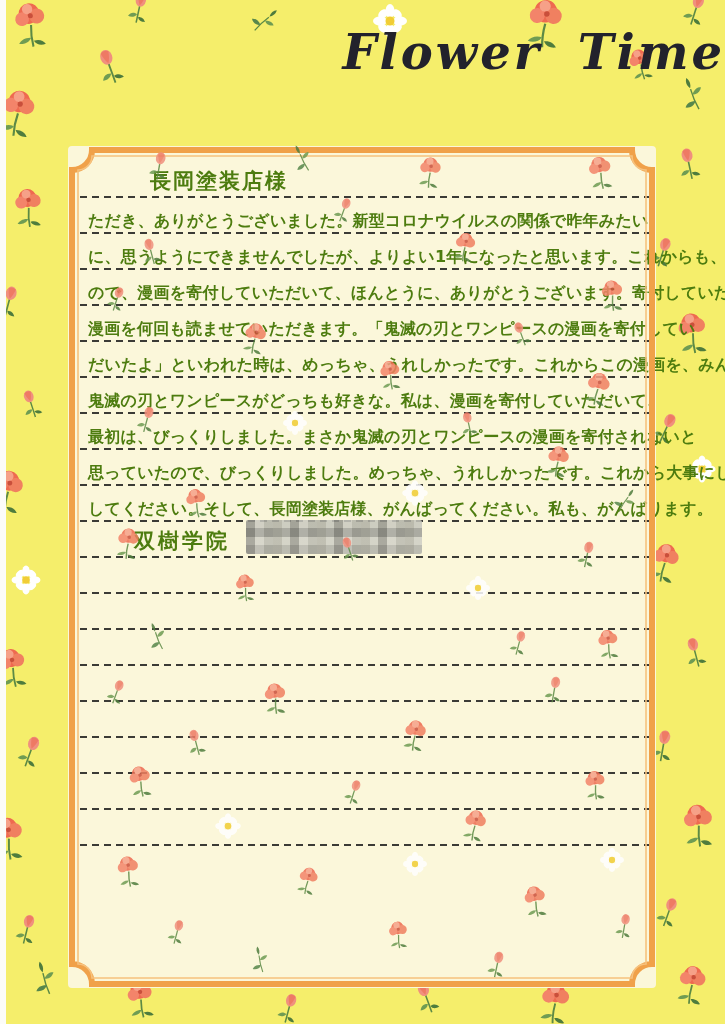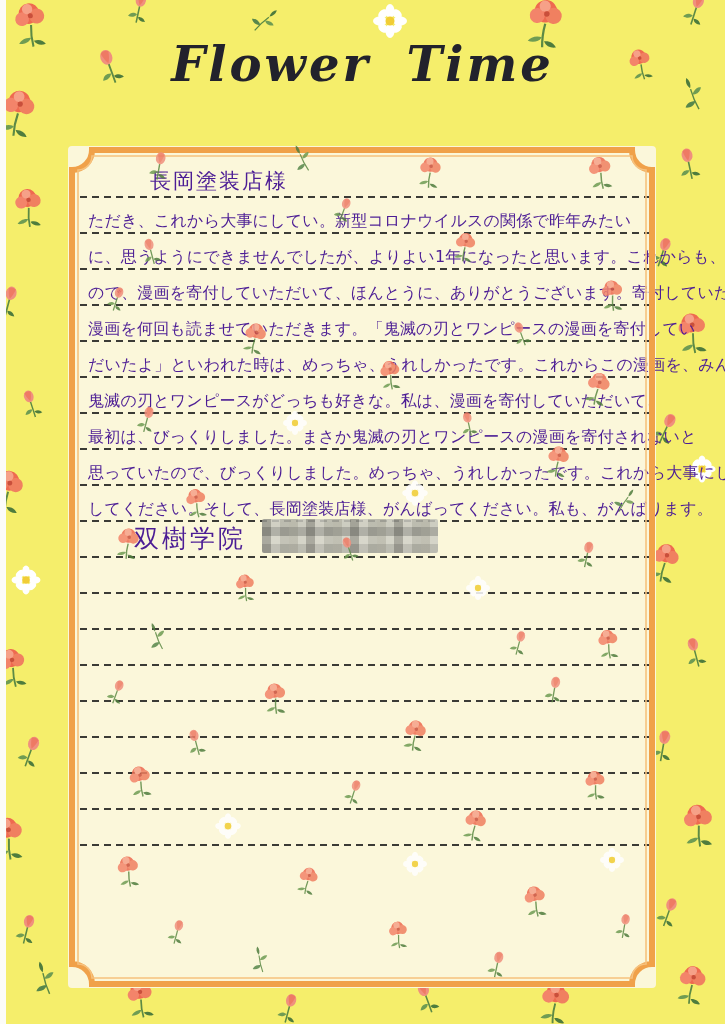--- a/index.html
+++ b/index.html
@@ -1,33 +1,33 @@
 <!DOCTYPE html>
 <html><head>
 <meta charset="utf-8">
 <style>
   html,body{margin:0;padding:0;}
   body{width:725px;height:1024px;overflow:hidden;background:#e9e9e9;}
   .page{position:relative;width:725px;height:1024px;background:#f5ee6b;overflow:hidden;
         font-family:"DejaVu Sans",sans-serif;}
   .scan-edge{position:absolute;left:0;top:0;width:6px;height:100%;background:#fcfcf8;z-index:40;}
-  .title{position:absolute;top:36px;left:0;width:100%;text-align:center;z-index:10;
+  .title{position:absolute;top:24px;left:0;width:100%;text-align:right;z-index:10;
          font-family:"DejaVu Serif",serif;font-style:italic;font-weight:bold;
          font-size:48px;letter-spacing:3px;word-spacing:16px;color:#22222c;}
   .sheet{position:absolute;left:68px;top:146px;width:588px;height:842px;background:#fbf7da;
          border-radius:4px;z-index:5;}
   .frame-svg{position:absolute;left:0;top:0;width:588px;height:842px;z-index:8;pointer-events:none;}
   .lines{position:absolute;left:20px;right:12px;top:16px;z-index:6;}
   .row{position:relative;height:36px;overflow:visible;}
   .row::after{content:"";position:absolute;left:-8px;right:-10px;bottom:0;height:2px;
       background:repeating-linear-gradient(90deg,#3b3b36 0 7px,rgba(0,0,0,0) 7px 12px);}
-  .row .txt{position:absolute;left:0;bottom:2px;white-space:nowrap;color:#4c1d95;
-      font-size:16px;letter-spacing:0.2px;font-weight:400;}
+  .row .txt{position:absolute;left:0;bottom:2px;white-space:nowrap;color:#4d7c0f;
+      font-size:16px;letter-spacing:0.2px;font-weight:700;}
   .row.header .txt{font-size:21px;padding-left:62px;letter-spacing:2px;bottom:3px;}
-  .row.signature .txt{font-size:25px;padding-left:46px;letter-spacing:3px;bottom:3px;}
+  .row.signature .txt{font-size:21px;padding-left:46px;letter-spacing:3px;bottom:3px;}
   .redacted{display:inline-block;vertical-align:-6px;width:176px;height:34px;margin-left:16px;
       border-radius:2px;opacity:.85;
       background-image:
         repeating-linear-gradient(90deg, rgba(40,40,40,.28) 0 9px, rgba(255,255,255,.16) 9px 18px,
            rgba(60,60,60,.10) 18px 27px, rgba(140,140,130,.30) 27px 36px, rgba(255,255,255,.10) 36px 44px),
         repeating-linear-gradient(0deg, #a9a9a1 0 9px, #c9c9bf 9px 17px, #93938d 17px 26px, #c0c0b5 26px 34px);}
   .sprig{position:absolute;z-index:3;}
   .sprig.onsheet{z-index:7;opacity:.85;}
 </style>
 </head>
@@ -80,21 +80,21 @@
   <div class="sheet">
     <svg class="frame-svg" viewBox="0 0 588 842">
       <path id="frame-outer" fill="none" stroke="#f0a149" stroke-width="6" stroke-linecap="round" d="M 24,4 H 564 A 20 20 0 0 0 584,24 V 818 A 20 20 0 0 0 564,838 H 24 A 20 20 0 0 0 4,818 V 24 A 20 20 0 0 0 24,4 Z"></path>
       <path id="frame-inner" fill="none" stroke="#f6c27e" stroke-width="1.6" d="M 24,10 H 564 A 14 14 0 0 0 578,24 V 818 A 14 14 0 0 0 564,832 H 24 A 14 14 0 0 0 10,818 V 24 A 14 14 0 0 0 24,10 Z"></path>
     </svg>
     <div class="lines" id="lines">
         <div class="row header">
           <span class="txt">長岡塗装店様</span>
         </div>
         <div class="row body">
-          <span class="txt">ただき、これから大事にしてい。新型コロナウイルスの関係で昨年みたい</span>
+          <span class="txt">ただき、ありがとうございました。新型コロナウイルスの関係で昨年みたい</span>
         </div>
         <div class="row body">
           <span class="txt">に、思うようにできませんでしたが、よりよい1年になったと思います。これからも、どう</span>
         </div>
         <div class="row body">
           <span class="txt">ので、漫画を寄付していただいて、ほんとうに、ありがとうございます。寄付していただいた</span>
         </div>
         <div class="row body">
           <span class="txt">漫画を何回も読ませていただきます。「鬼滅の刃とワンピースの漫画を寄付してい</span>
         </div>

